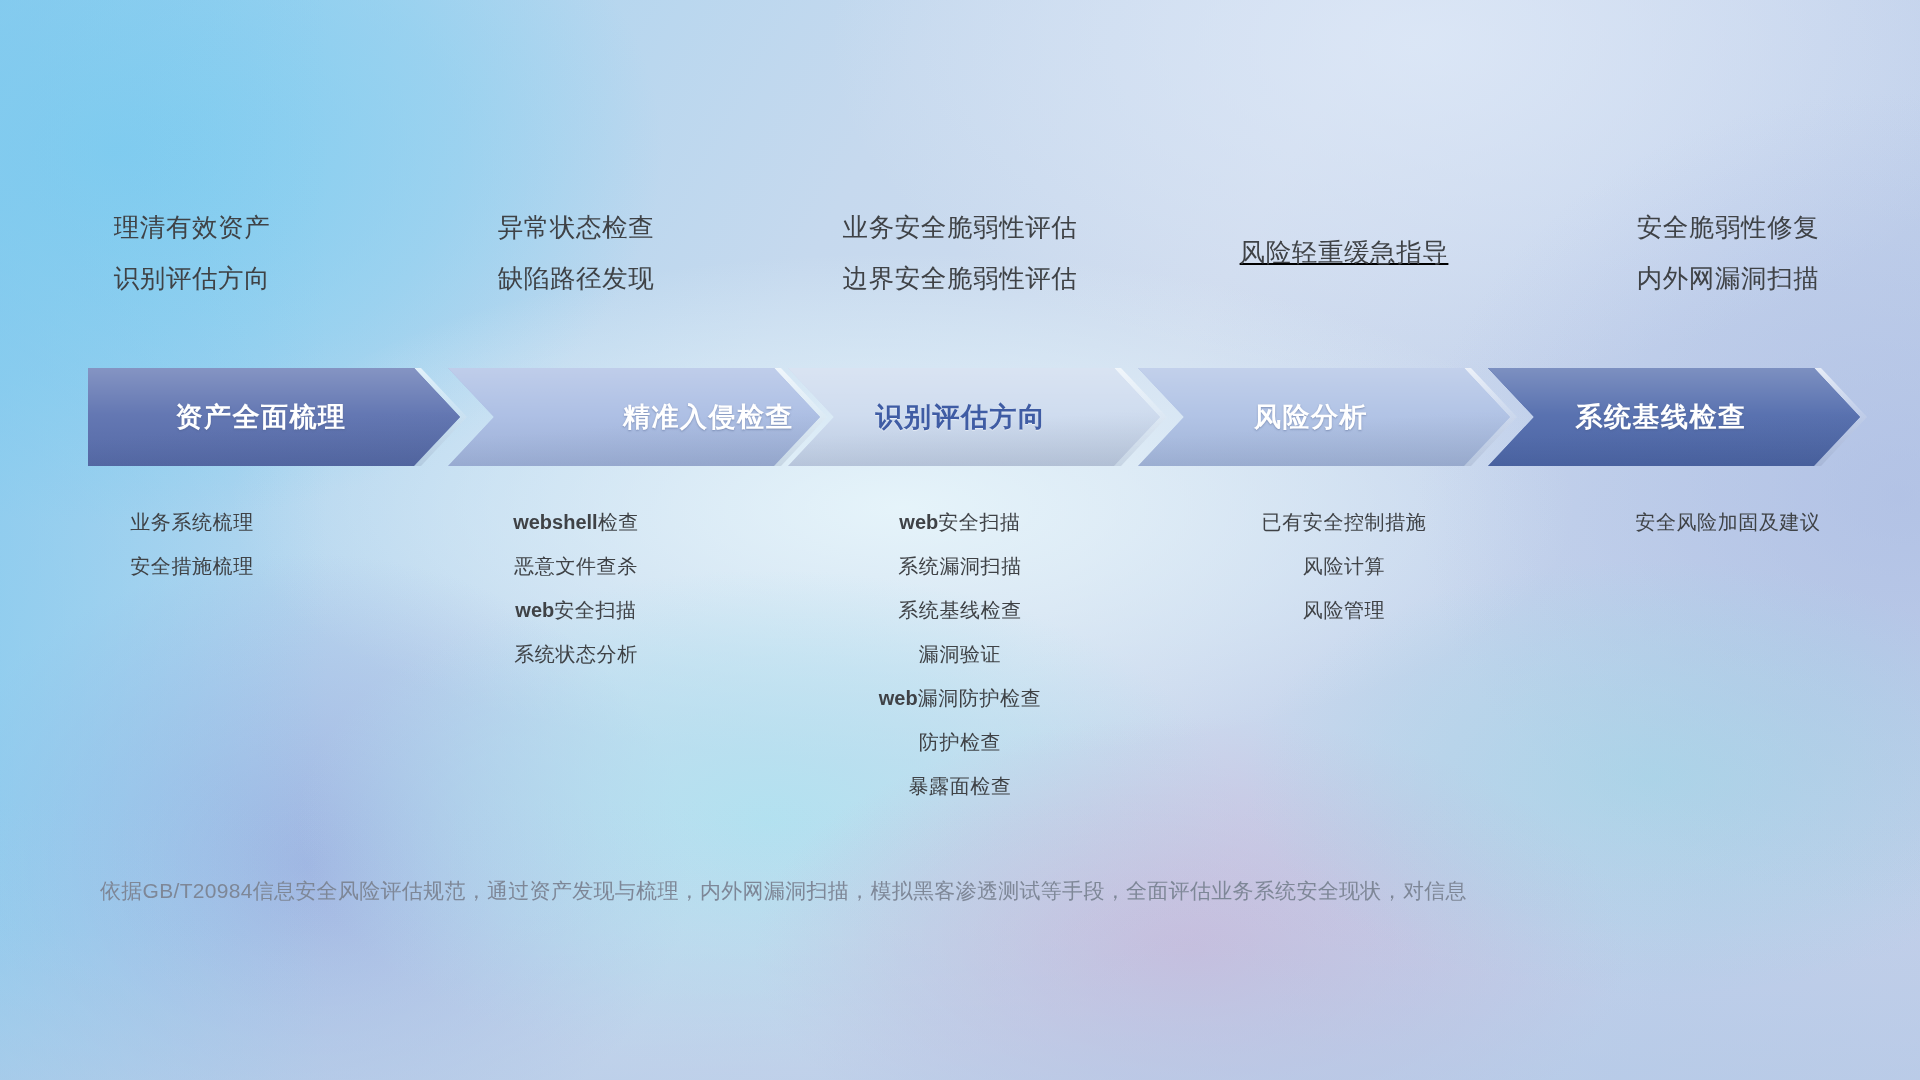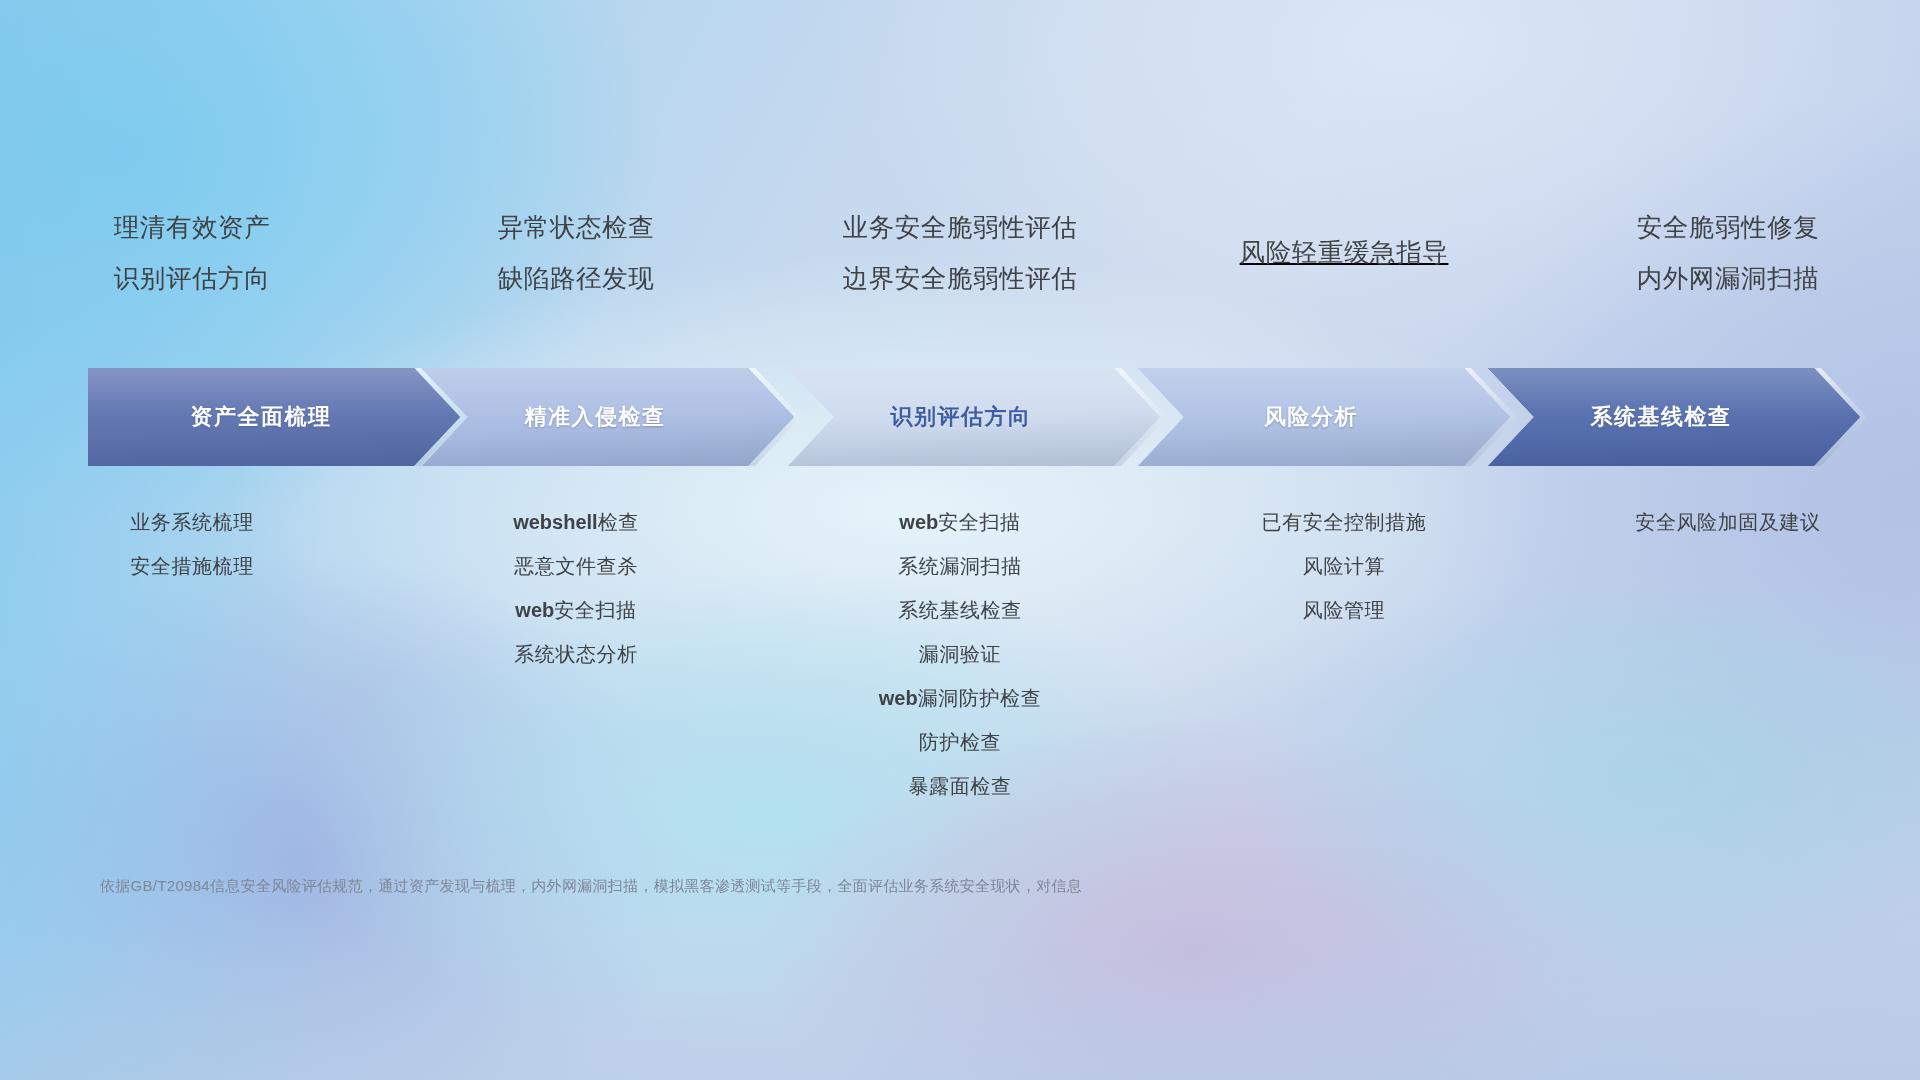--- a/index.html
+++ b/index.html
@@ -76,42 +76,42 @@
     clip-path:polygon(0 0, calc(100% - 46px) 0, 100% 50%, calc(100% - 46px) 100%, 0 100%, 46px 50%);
     background:linear-gradient(180deg, rgba(255,255,255,.65) 0%, rgba(255,255,255,.18) 42%, rgba(120,135,165,.22) 100%);
     transform:translateX(7px);
     filter:blur(.4px);
   }
   .chev.first .ghost {
     clip-path:polygon(0 0, calc(100% - 46px) 0, 100% 50%, calc(100% - 46px) 100%, 0 100%);
   }
   .chev .label {
     position:relative; z-index:3;
-    font-size:22px; font-weight:bold; letter-spacing:1.5px; white-space:nowrap;
+    font-size:27px; font-weight:bold; letter-spacing:1.5px; white-space:nowrap;
     padding-right:26px;
   }
   .chev .label.light { color:#ffffff; text-shadow:0 1px 2px rgba(70,88,130,.45); }
   .chev .label.dark  { color:#3f5ca4; text-shadow:0 1px 1px rgba(255,255,255,.55); }
   .chev .shape::after {
     content:""; position:absolute; inset:0;
     background:linear-gradient(180deg, rgba(255,255,255,.26) 0%, rgba(255,255,255,.06) 48%, rgba(40,58,100,.10) 100%);
   }
 
   
   #bottom-row { top:512px; align-items:flex-start; }
   .bot-item {
     font-size:20px; color:#3f4246; line-height:1;
     margin-bottom:24px; letter-spacing:.6px; white-space:nowrap;
   }
   .bot-item .en { font-weight:bold; letter-spacing:0; }
 
   
   #footer {
     position:absolute; left:100px; top:874px; width:1740px;
-    font-size:15px; line-height:1.62; color:#7e8797; letter-spacing:.3px;
+    font-size:21px; line-height:1.62; color:#7e8797; letter-spacing:.3px;
   }
   #footer div { white-space:nowrap; }
 </style>
 </head>
 <body>
 
 <div id="bg">
   <div class="layer base"></div>
   <div class="layer b8"></div>
   <div class="layer b1"></div>
@@ -148,21 +148,21 @@
         <div class="top-item">内外网漏洞扫描</div>
       </div>
     </div>
 
   <div id="chevron-band">
       <div class="chev first" style="left: 0px; width: 372px; z-index: 15;">
         <div class="ghost"></div>
         <div class="shape" style="background: linear-gradient(175deg, rgb(90, 111, 174) 0%, rgb(90, 111, 174) 55%, rgba(0, 0, 0, 0.06) 100%), rgb(90, 111, 174);"></div>
         <div class="label light">资产全面梳理</div>
       </div>
-      <div class="chev" style="left: 334px; width: 372px; z-index: 14;">
+      <div class="chev" style="left: 360px; width: 372px; z-index: 14; justify-content: flex-end;">
         <div class="ghost"></div>
         <div class="shape" style="background: linear-gradient(175deg, rgb(169, 188, 227) 0%, rgb(169, 188, 227) 55%, rgba(0, 0, 0, 0.06) 100%), rgb(169, 188, 227);"></div>
         <div class="label light">精准入侵检查</div>
       </div>
       <div class="chev" style="left: 700px; width: 372px; z-index: 13;">
         <div class="ghost"></div>
         <div class="shape" style="background: linear-gradient(175deg, rgb(204, 218, 238) 0%, rgb(204, 218, 238) 55%, rgba(0, 0, 0, 0.06) 100%), rgb(204, 218, 238);"></div>
         <div class="label dark">识别评估方向</div>
       </div>
       <div class="chev" style="left: 1050px; width: 372px; z-index: 12;">

